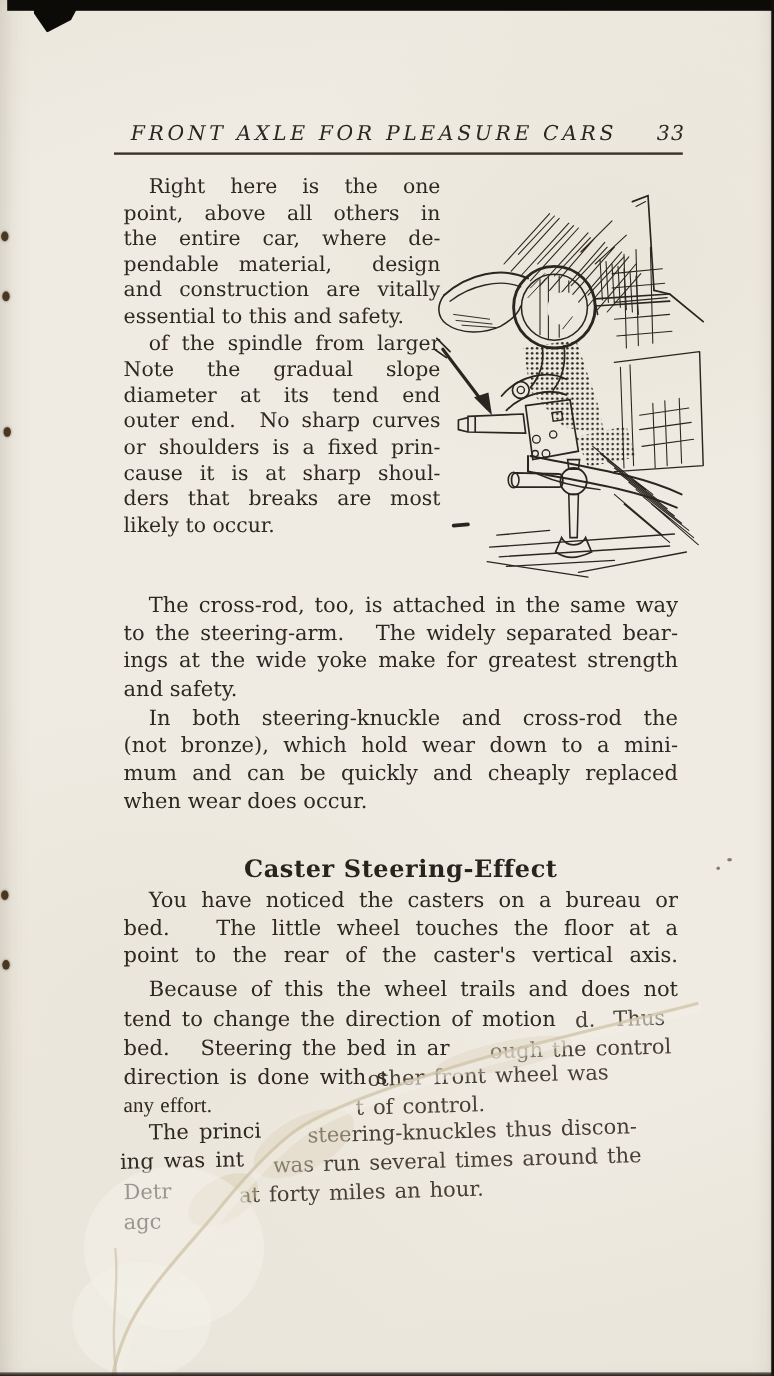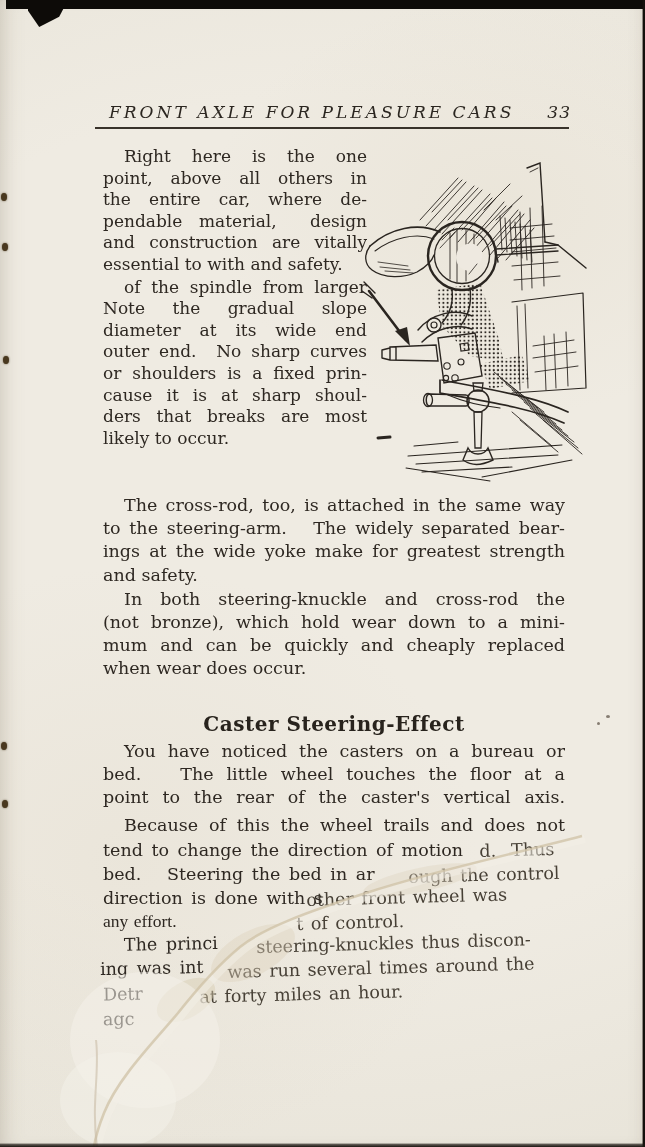--- a/index.html
+++ b/index.html
@@ -94,27 +94,27 @@
     <div class="rule"></div>
 
     <div class="coltext">
       <div class="para para1">
 
       <div class="line">Right here is the one</div>
           <div class="line">point, above all others in</div>
           <div class="line">the entire car, where de-</div>
           <div class="line">pendable material,  design</div>
           <div class="line">and construction are vitally</div>
-          <div class="line">essential to with and safety.</div>
+          <div class="line">essential to this and safety.</div>
         </div>
       <div class="para para2">
 
       <div class="line">of the spindle from larger</div>
           <div class="line">Note the gradual slope</div>
-          <div class="line">diameter at its wide end</div>
+          <div class="line">diameter at its tend end</div>
           <div class="line">outer end.  No sharp curves</div>
           <div class="line">or shoulders is a fixed prin-</div>
           <div class="line">cause it is at sharp shoul-</div>
           <div class="line">ders that breaks are most</div>
           <div class="line">likely to occur.</div>
         </div>
     </div>
 
     <svg class="illus" width="228" height="332" viewBox="0 0 228 332">
       <defs>

